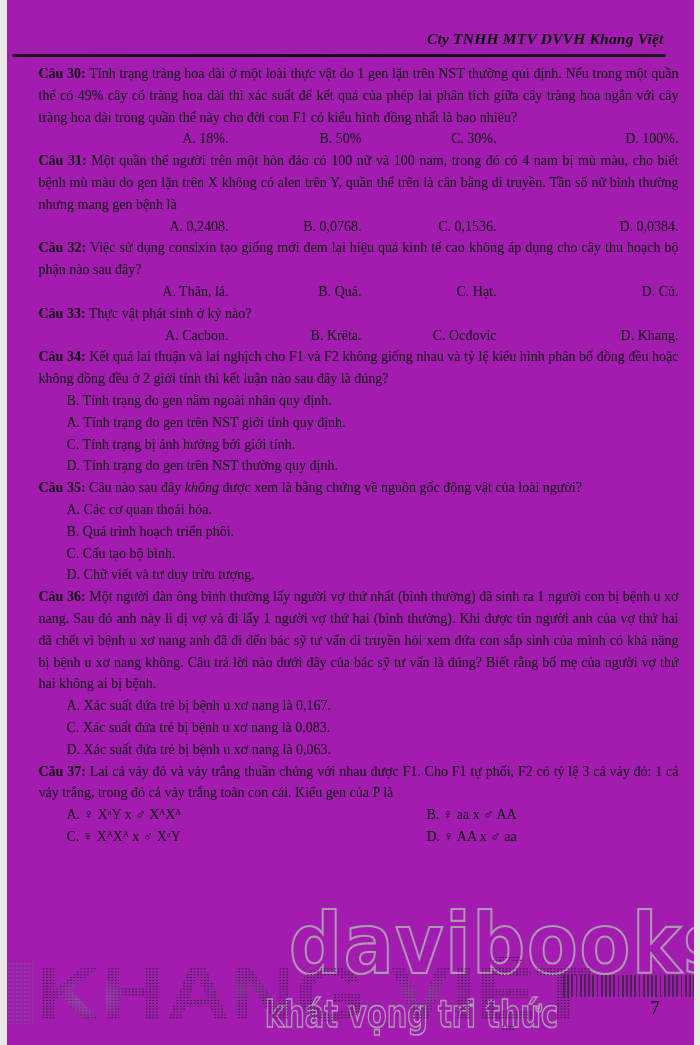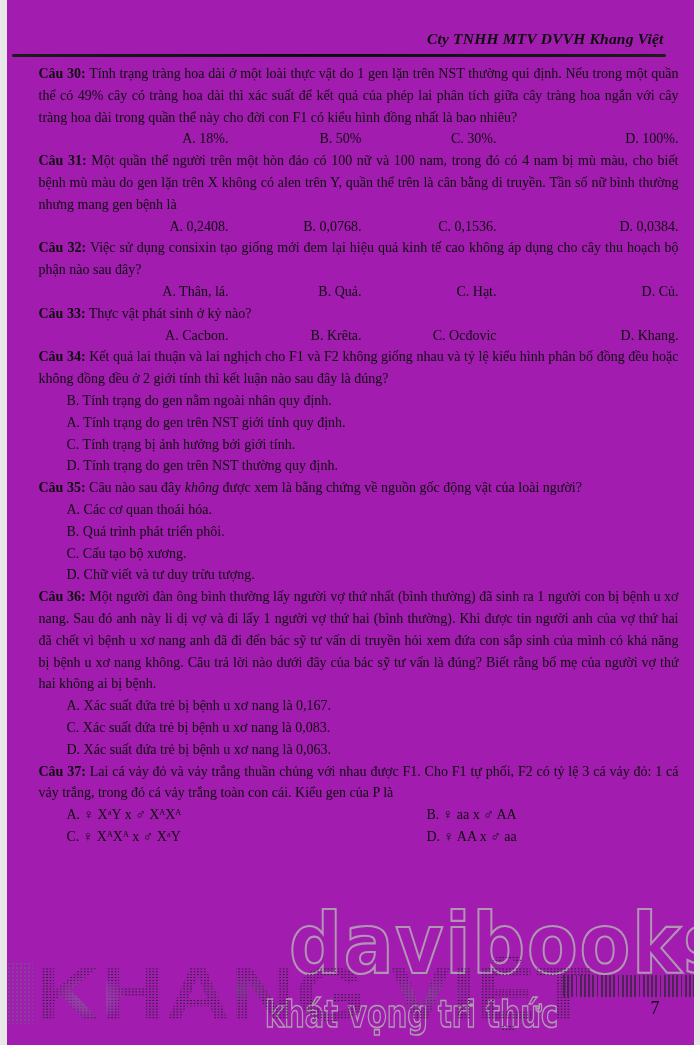--- a/index.html
+++ b/index.html
@@ -191,22 +191,22 @@
       <div>
         <p class="qtext"><span class="qlabel">Câu 34:</span> <span>Kết quả lai thuận và lai nghịch cho F1 và F2 không giống nhau và tỷ lệ kiểu hình phân bố đồng đều hoặc không đồng đều ở 2 giới tính thì kết luận nào sau đây là đúng?</span></p>
         <div class="opt-line">B. Tính trạng do gen nằm ngoài nhân quy định.</div>
         <div class="opt-line">A. Tính trạng do gen trên NST giới tính quy định.</div>
         <div class="opt-line">C. Tính trạng bị ảnh hưởng bởi giới tính.</div>
         <div class="opt-line">D. Tính trạng do gen trên NST thường quy định.</div>
       </div>
       <div>
         <p class="qtext"><span class="qlabel">Câu 35:</span> <span>Câu nào sau đây </span><span class="it">không</span><span> được xem là bằng chứng về nguồn gốc động vật của loài người?</span></p>
         <div class="opt-line">A. Các cơ quan thoái hóa.</div>
-        <div class="opt-line">B. Quá trình phát triển phôi.</div>
-        <div class="opt-line">C. Cấu tạo bộ xương.</div>
+        <div class="opt-line">B. Quá trình hoạch triển phôi.</div>
+        <div class="opt-line">C. Cấu tạo bộ bình.</div>
         <div class="opt-line">D. Chữ viết và tư duy trừu tượng.</div>
       </div>
       <div>
         <p class="qtext"><span class="qlabel">Câu 36:</span> <span>Một người đàn ông bình thường lấy người vợ thứ nhất (bình thường) đã sinh ra 1 người con bị bệnh u xơ nang. Sau đó anh này li dị vợ và đi lấy 1 người vợ thứ hai (bình thường). Khi được tin người anh của vợ thứ hai đã chết vì bệnh u xơ nang anh đã đi đến bác sỹ tư vấn di truyền hỏi xem đứa con sắp sinh của mình có khả năng bị bệnh u xơ nang không. Câu trả lời nào dưới đây của bác sỹ tư vấn là đúng? Biết rằng bố mẹ của người vợ thứ hai không ai bị bệnh.</span></p>
         <div class="opt-line">A. Xác suất đứa trẻ bị bệnh u xơ nang là 0,167.</div>
         <div class="opt-line">C. Xác suất đứa trẻ bị bệnh u xơ nang là 0,083.</div>
         <div class="opt-line">D. Xác suất đứa trẻ bị bệnh u xơ nang là 0,063.</div>
       </div>
       <div>
         <p class="qtext"><span class="qlabel">Câu 37:</span> <span>Lai cá vảy đỏ và vảy trắng thuần chủng với nhau được F1. Cho F1 tự phối, F2 có tỷ lệ 3 cá vảy đỏ: 1 cá vảy trắng, trong đó cá vảy trắng toàn con cái. Kiểu gen của P là</span></p>

